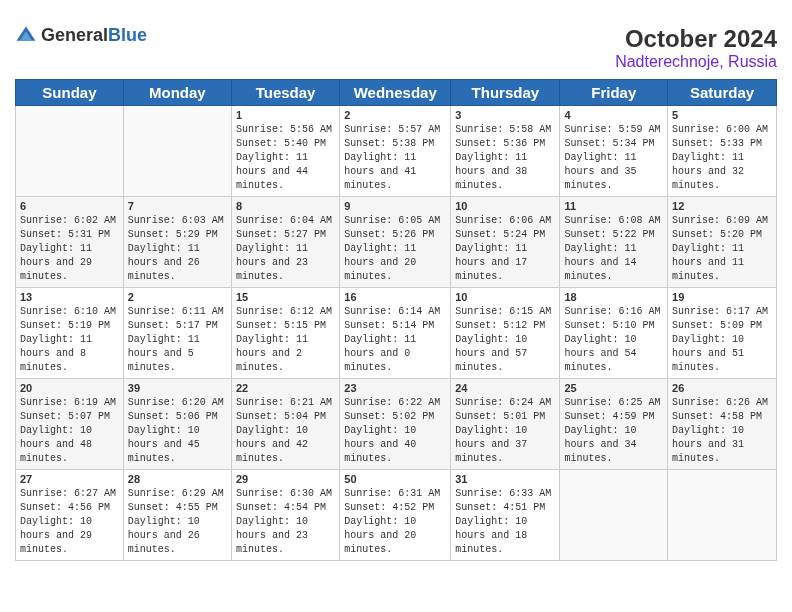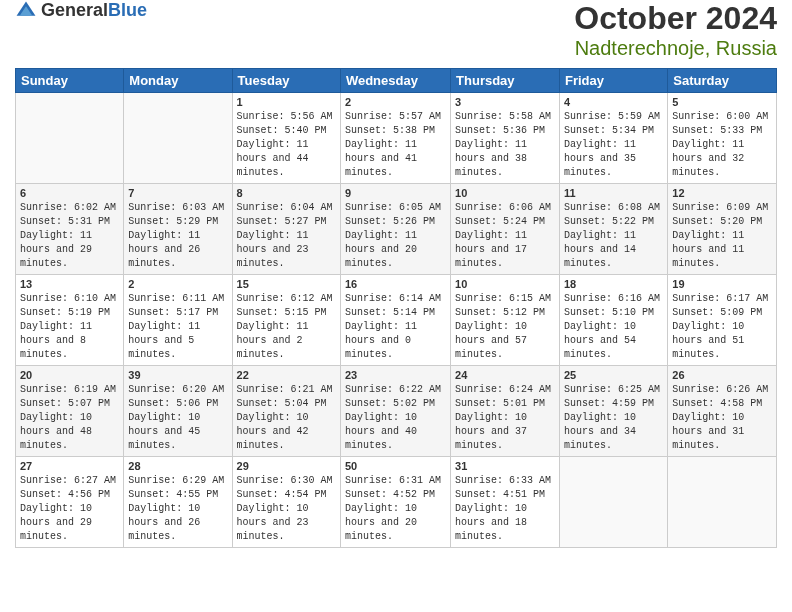--- a/index.html
+++ b/index.html
@@ -5,21 +5,21 @@
     * { margin: 0; padding: 0; box-sizing: border-box; }
     body {
       font-family: Arial, sans-serif;
       background: #fff;
       width: 792px;
       height: 612px;
       overflow: hidden;
     }
     .container {
       width: 792px;
-      padding: 0 15px;
+      padding: 25px 15px;
     }
     .header-section {
       display: flex;
       justify-content: space-between;
       align-items: flex-start;
       margin-bottom: 8px;
     }
     .logo {
       display: flex;
       align-items: center;
@@ -38,39 +38,39 @@
       line-height: 1.1;
     }
     .logo-icon {
       width: 22px;
       height: 22px;
     }
     .title-section {
       text-align: right;
     }
     .month-title {
-      font-size: 32px;
+      font-size: 24px;
       font-weight: bold;
       color: #333;
     }
     .location-title {
-      font-size: 20px;
-      color: #4d7c0f;
+      font-size: 16px;
+      color: #6d28d9;
     }
     .calendar-table {
       width: 100%;
       border-collapse: collapse;
       font-size: 9.5px;
     }
     .calendar-table thead tr th {
       background-color: #2a6db5;
       color: #fff;
       padding: 4px 5px;
-      text-align: left;
-      font-size: 13px;
+      text-align: center;
+      font-size: 15px;
       font-weight: bold;
       border: 1px solid #1e5a9a;
     }
     .calendar-table tbody tr td {
       border: 1px solid #ccc;
       vertical-align: top;
       padding: 3px 4px;
       width: 113px;
       height: 75px;
       background: #fff;

